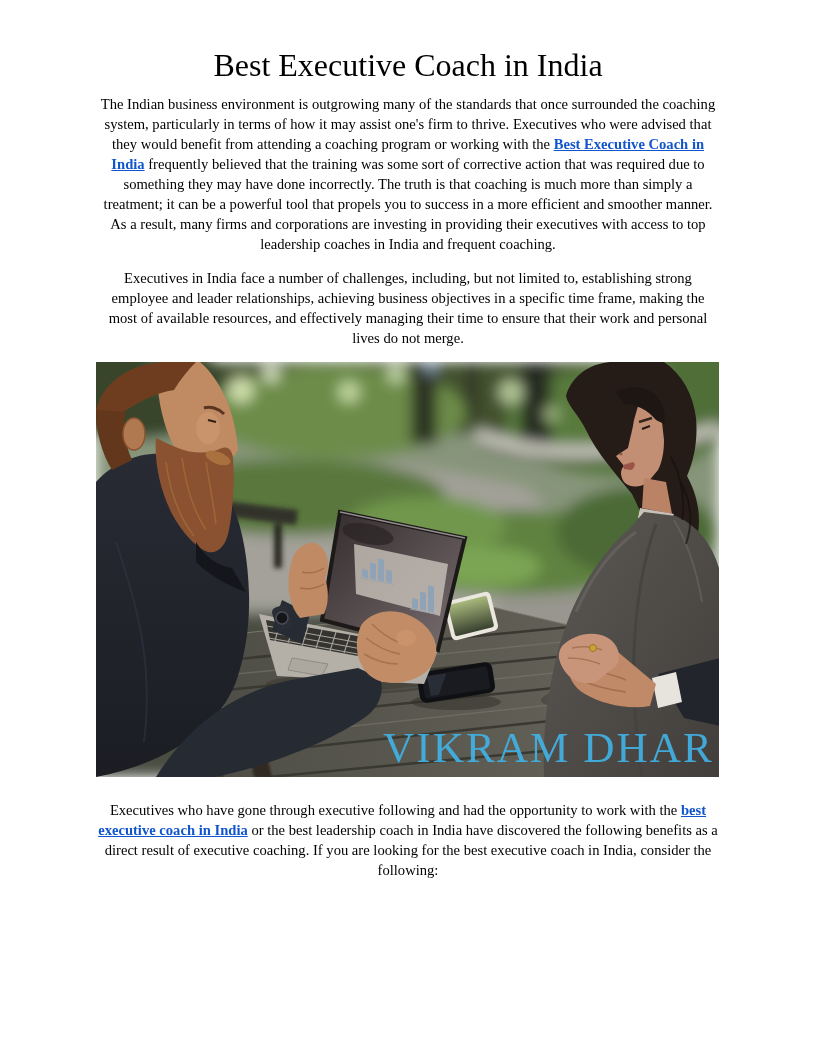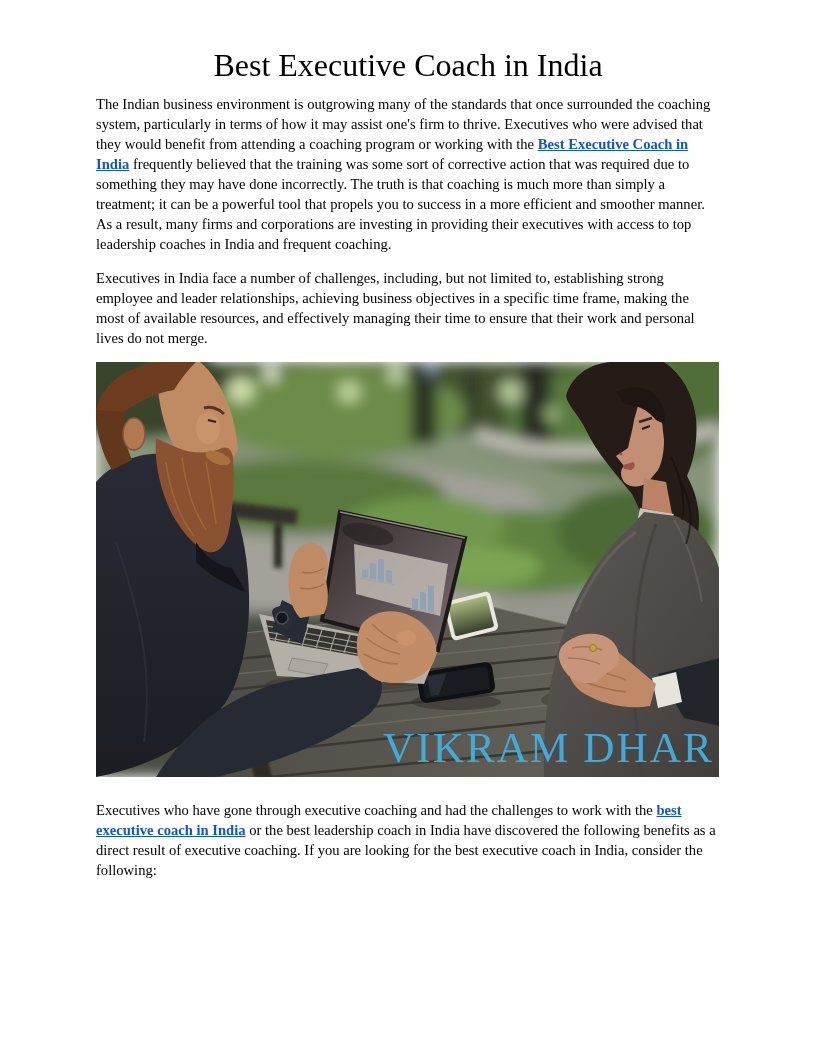--- a/index.html
+++ b/index.html
@@ -7,21 +7,21 @@
     width:816px;height:1056px;background:#ffffff;position:relative;
     box-sizing:border-box;padding:46px 96px 0 96px;overflow:hidden;
     font-family:Liberation Serif, serif;color:#000000;
   }
   .doc-title{
     font-size:32px;font-weight:400;text-align:center;
     margin:0 0 10px 0;line-height:38px;
   }
   .doc-par{
     font-size:14.6px;line-height:20px;margin:0 0 14px 0;
-    text-align:left;
+    text-align:center;
   }
   .doc-link{
     color:#1155cc;font-weight:700;text-decoration:underline;cursor:pointer;
   }
   .photo-figure{
     margin:4px 0 23px 0;width:623px;height:415px;display:block;text-align:right;
   }
   .photo-figure svg{display:block;}
 </style>
 </head>
@@ -256,15 +256,15 @@
           <path d="M476,286 C486,284 496,284 506,288"></path>
           <path d="M472,296 C482,296 494,298 504,302"></path>
         </g>
         <circle cx="497" cy="286" r="3.5" fill="#c8a23b" stroke="#9a7a20" stroke-width="1"></circle>
       </g>
 
       <text x="287" y="400" font-size="42" font-weight="300" letter-spacing="2" textLength="331" lengthAdjust="spacingAndGlyphs" opacity="0.9" fill="#41b4e8">VIKRAM DHAR</text>
     </svg>
   </figure>
 
-  <p class="doc-par"><span>Executives who have gone through executive coaching and had the challenges to work with the </span><a class="doc-link">best executive coach in India</a><span> or the best leadership coach in India have discovered the following benefits as a direct result of executive coaching. If you are looking for the best executive coach in India, consider the following:</span></p>
+  <p class="doc-par"><span>Executives who have gone through executive following and had the opportunity to work with the </span><a class="doc-link">best executive coach in India</a><span> or the best leadership coach in India have discovered the following benefits as a direct result of executive coaching. If you are looking for the best executive coach in India, consider the following:</span></p>
 
 </div>
 
 </body></html>

